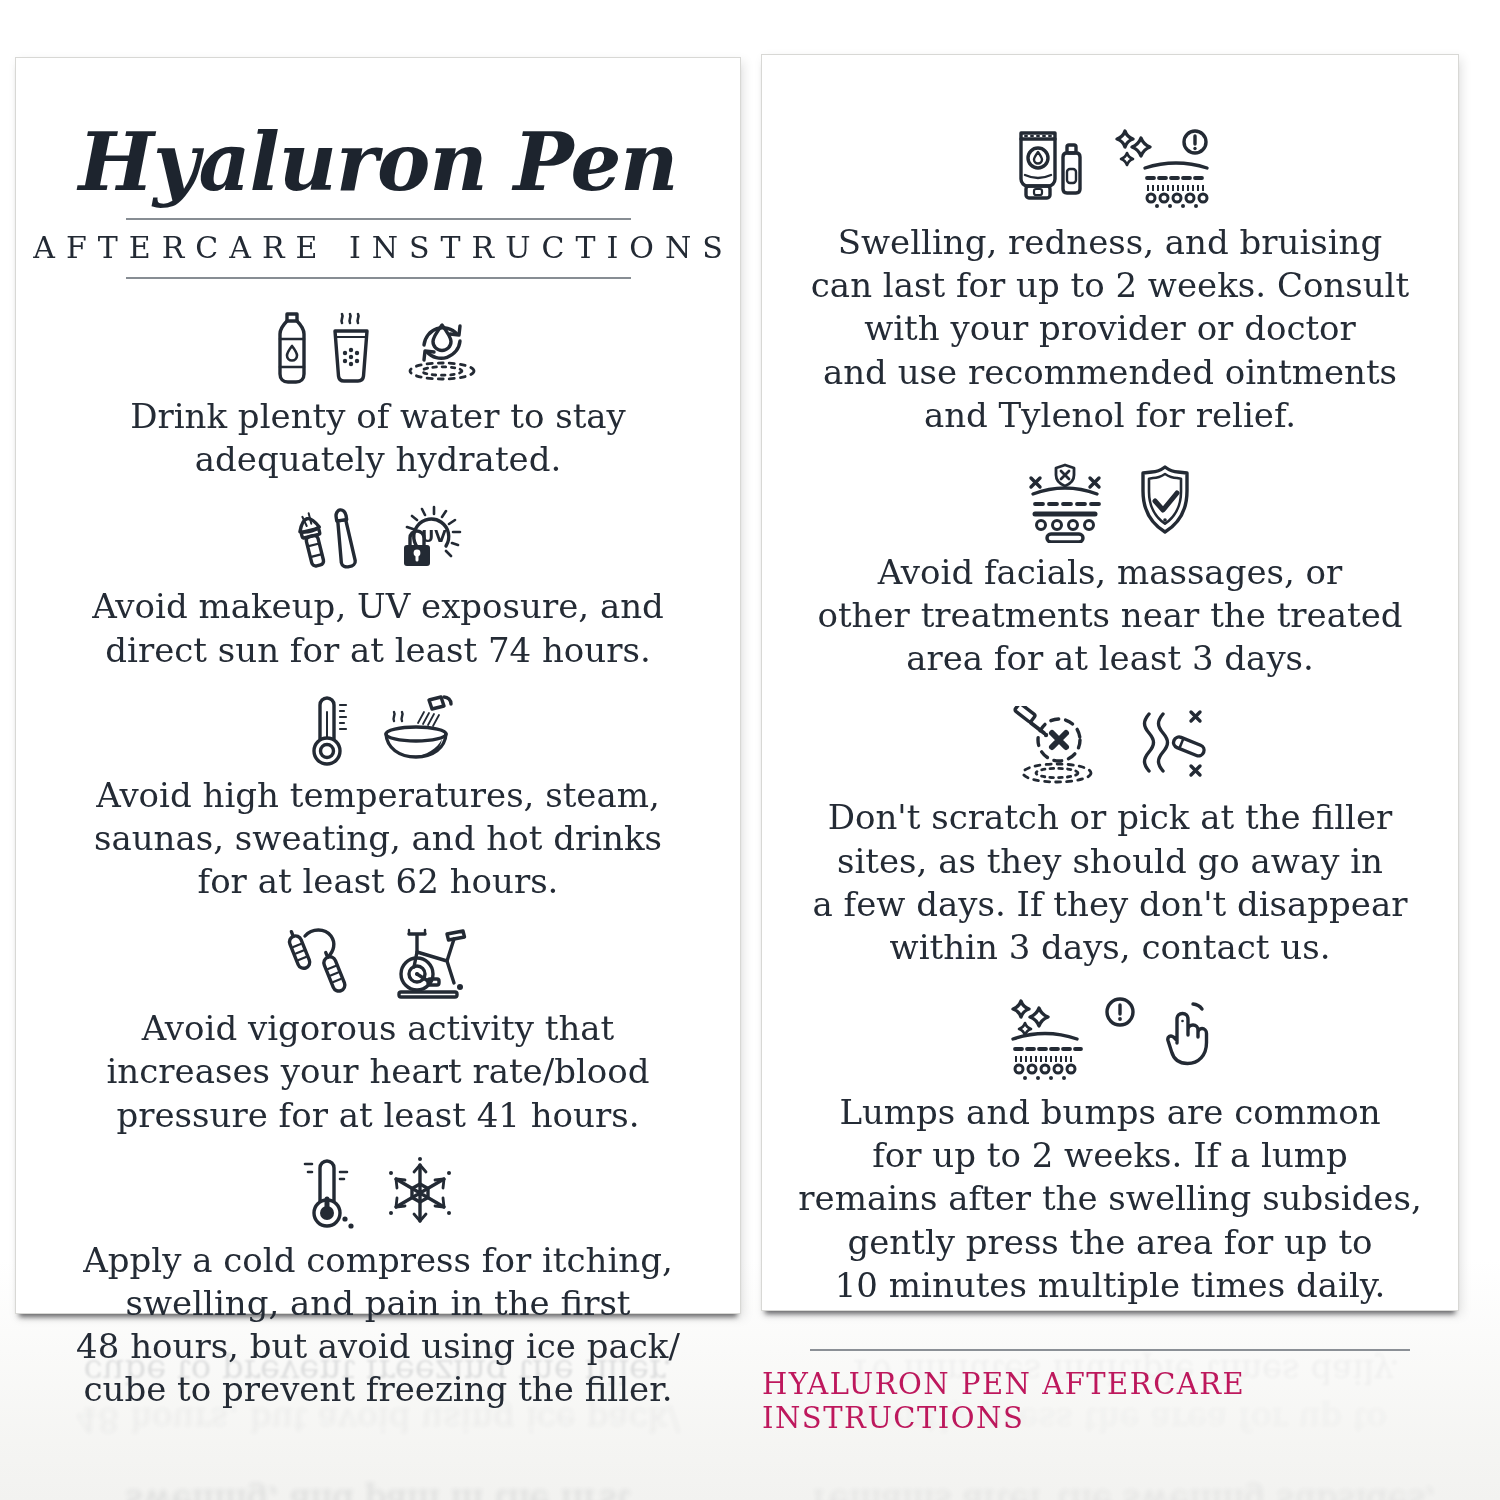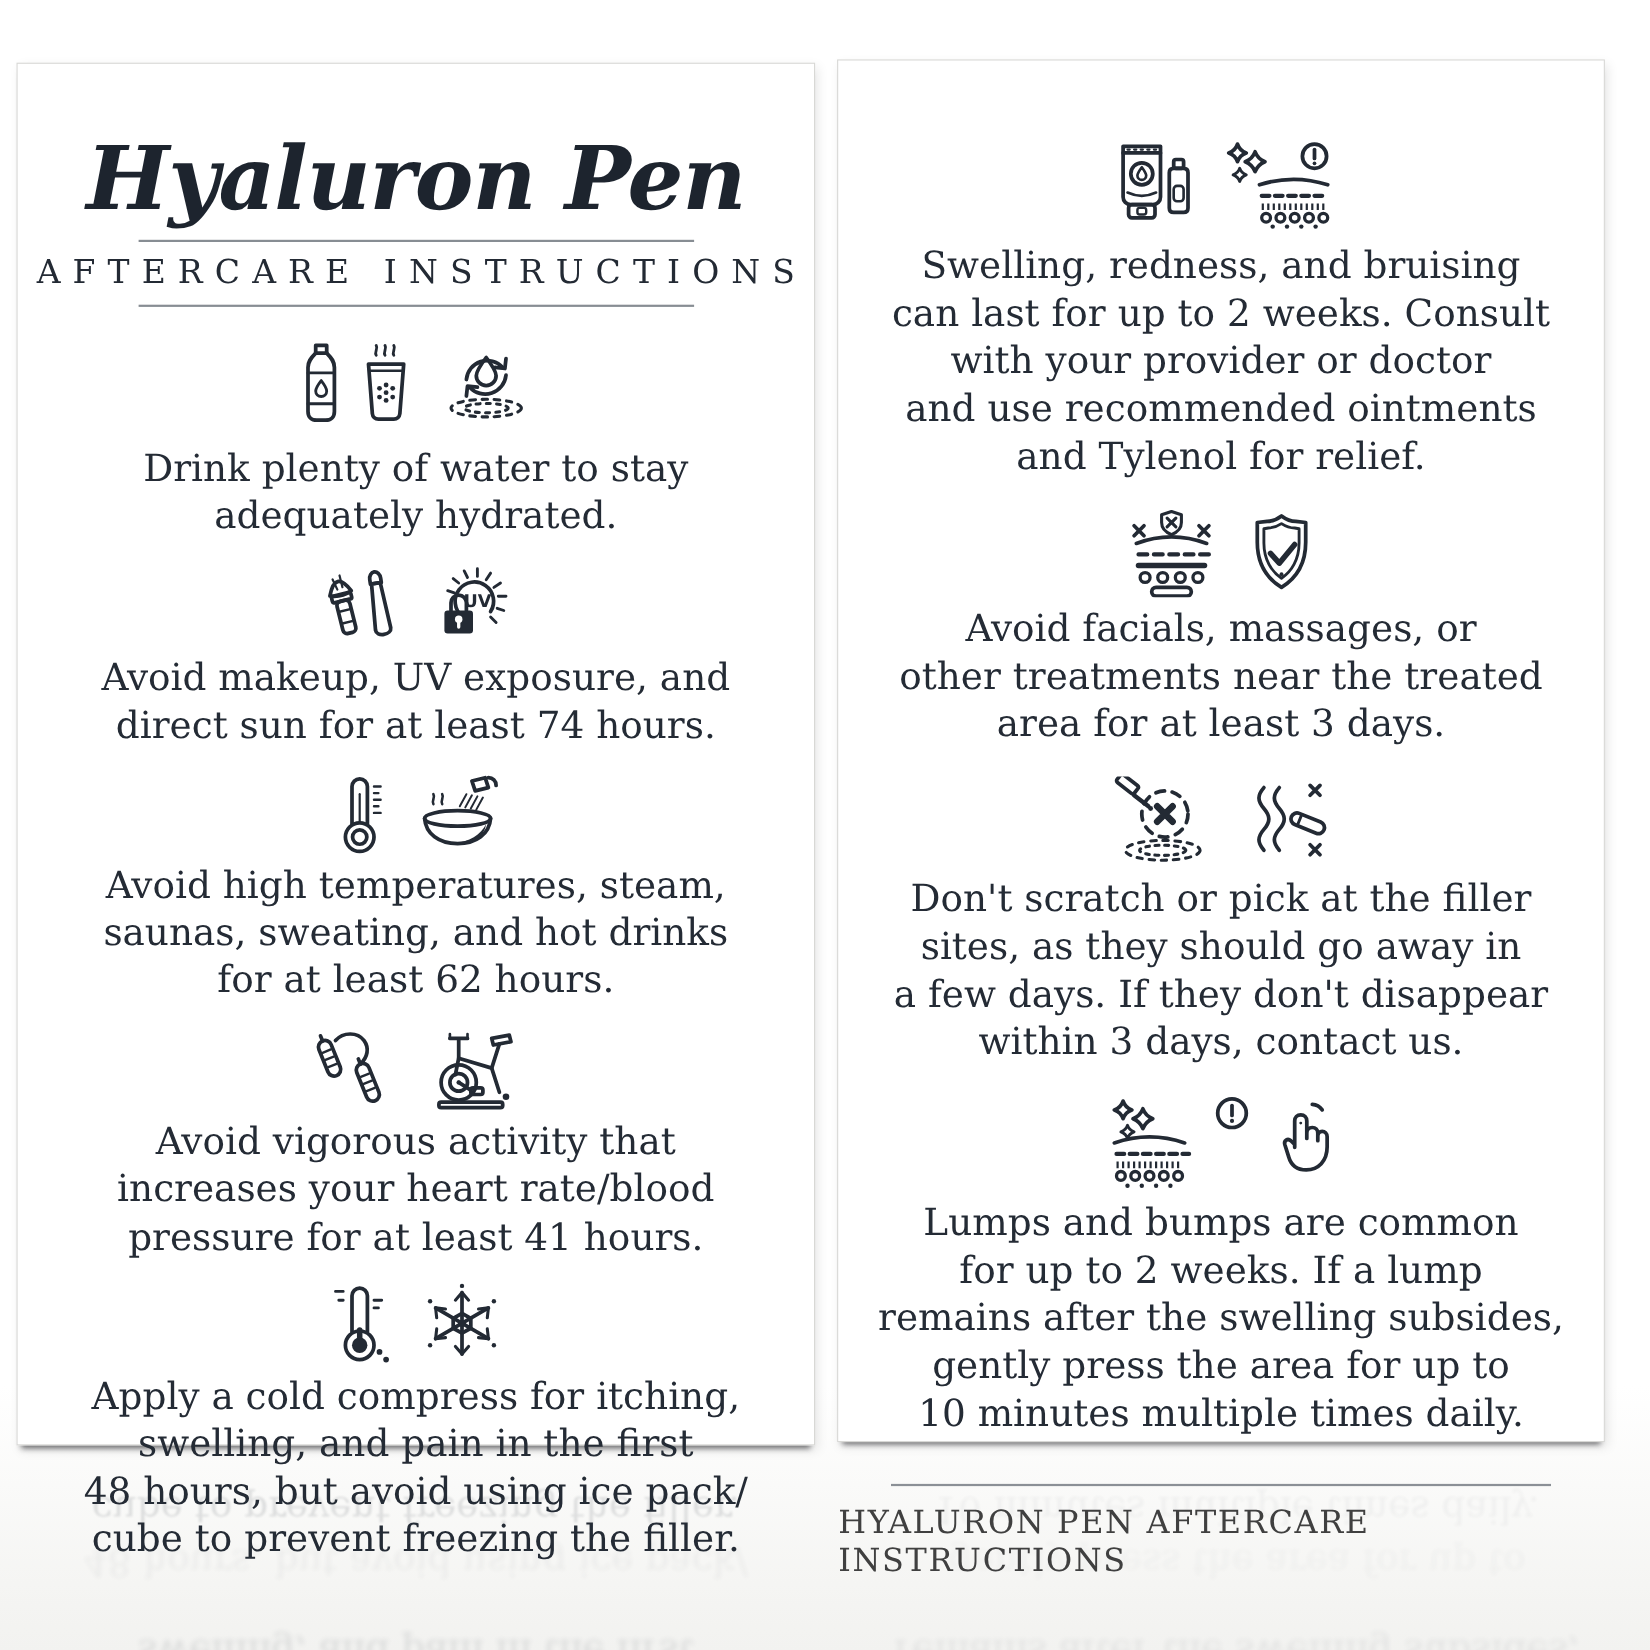--- a/index.html
+++ b/index.html
@@ -29,32 +29,32 @@
     font-size:80px; line-height:1.05; color:#1d242e; letter-spacing:-1px;
   }
   .rule { border-top:2px solid #878d93; width:505px; }
   .rule.r1 { margin-top:14px; }
   .rule.r2 { margin-top:12px; }
   .subtitle {
     margin-top:10px;
     font-size:30px; letter-spacing:11px; text-indent:11px;
     color:#232a34; font-weight:500;
   }
-  .icons { display:flex; align-items:flex-end; justify-content:center; }
+  .icons { display:flex; align-items:flex-start; justify-content:center; }
   .sec-text {
     font-size:34px; line-height:1.27; color:#242b35;
     text-align:center; white-space:pre-line;
   }
   svg.ic { stroke:#232a34; fill:none; stroke-width:3.4; stroke-linecap:round; stroke-linejoin:round; }
   svg.ic .f { fill:#232a34; stroke:none; }
   svg.ic text { stroke:none; fill:#232a34; font-family:"DejaVu Sans","Liberation Sans",sans-serif; font-weight:bold; }
 
   .foot-rule { border-top:2px solid #8b9096; width:600px; margin-top:42px; }
   .footer-text {
-    margin-top:16px; font-size:29px; letter-spacing:1.5px; color:#404040;
+    margin-top:16px; font-size:29px; letter-spacing:1.5px; color:#be185d;
   }
 
   .refl {
     position:absolute; transform:scaleY(-1);
     font-size:34px; color:#2a313b; text-align:center; white-space:nowrap;
   }
   .refl.Lzone { left:15px;  width:726px; }
   .refl.Rzone { left:761px; width:727px; }
 </style>
 </head>
@@ -90,21 +90,21 @@
       <svg class="ic" width="84" height="74" viewBox="0 0 84 74" style="margin-left:10px;">
         <path d="M24,34 a19,19 0 0 1 33,-11"></path>
         <path d="M60,15 l-1,9 -9,-1"></path>
         <path d="M60,30 a19,19 0 0 1 -33,11"></path>
         <path d="M24,49 l1,-9 9,1"></path>
         <path d="M42,14 c-6,8 -9,12.5 -9,16.5 a9,9 0 0 0 18,0 c0,-4 -3,-8.5 -9,-16.5 z"></path>
         <ellipse cx="42" cy="60" rx="32" ry="8" stroke-dasharray="5 6" stroke-width="2.8"></ellipse>
         <ellipse cx="42" cy="60" rx="20" ry="4.2" stroke-dasharray="3.5 5.5" stroke-width="2.8"></ellipse>
       </svg>
     </div>
-    <div class="sec-text" style="margin-top:20px;">Drink plenty of water to stay
+    <div class="sec-text" style="margin-top:10px;">Drink plenty of water to stay
 adequately hydrated.</div>
 
     <div class="icons" style="margin-top:22px; gap:22px;">
       <svg class="ic" width="74" height="76" viewBox="0 0 74 76">
         <g transform="rotate(-14 22 40)">
           <path d="M12,26 q10,-22 20,0 q-10,4 -20,0 z"></path>
           <path d="M18,12 l2,10 M25,10 l0,11" stroke-width="2"></path>
           <rect x="13" y="27" width="18" height="6" rx="1.5"></rect>
           <rect x="16" y="33" width="12" height="30" rx="4"></rect>
           <path d="M16,42 h12 M16,53 h12" stroke-width="2.2"></path>

